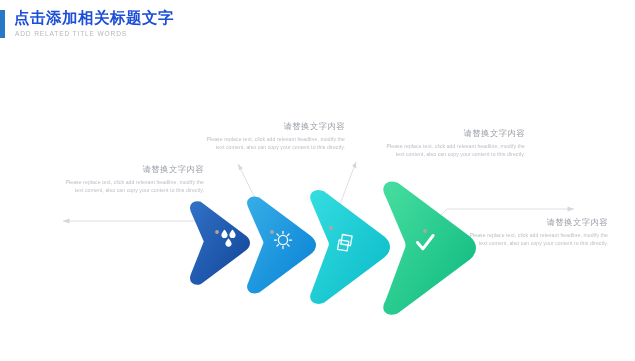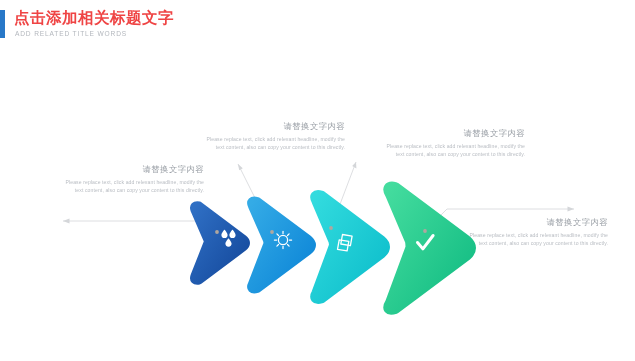--- a/index.html
+++ b/index.html
@@ -31,21 +31,21 @@
     width: 5px;
     height: 28px;
     background: #2878c8;
   }
   #title-main {
     position: absolute;
     left: 14px;
     top: 0px;
     font-size: 15.5px;
     font-weight: bold;
-    color: #ef4444;
+    color: #1d4ed8;
     letter-spacing: 0.5px;
     line-height: 20px;
     white-space: nowrap;
   }
   #title-sub {
     position: absolute;
     left: 15px;
     top: 21px;
     font-size: 6.6px;
     color: #b3b7bd;

